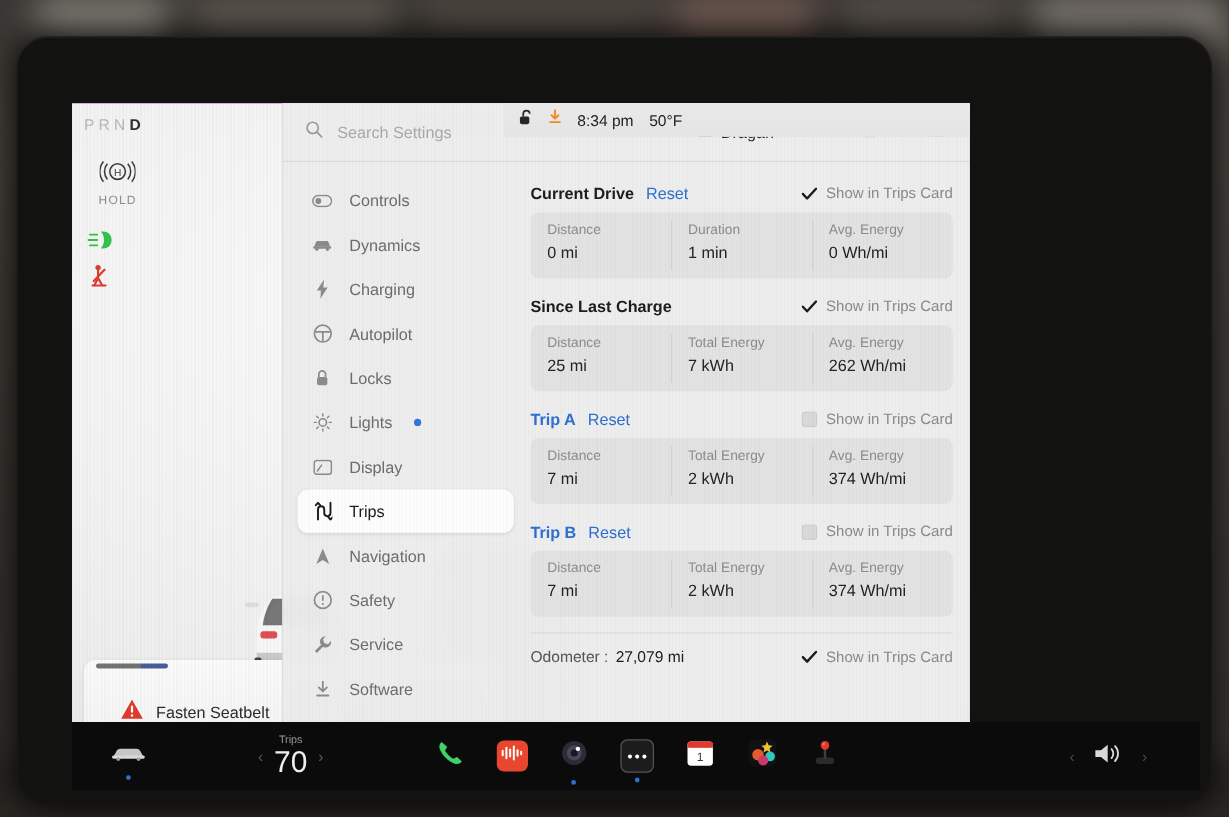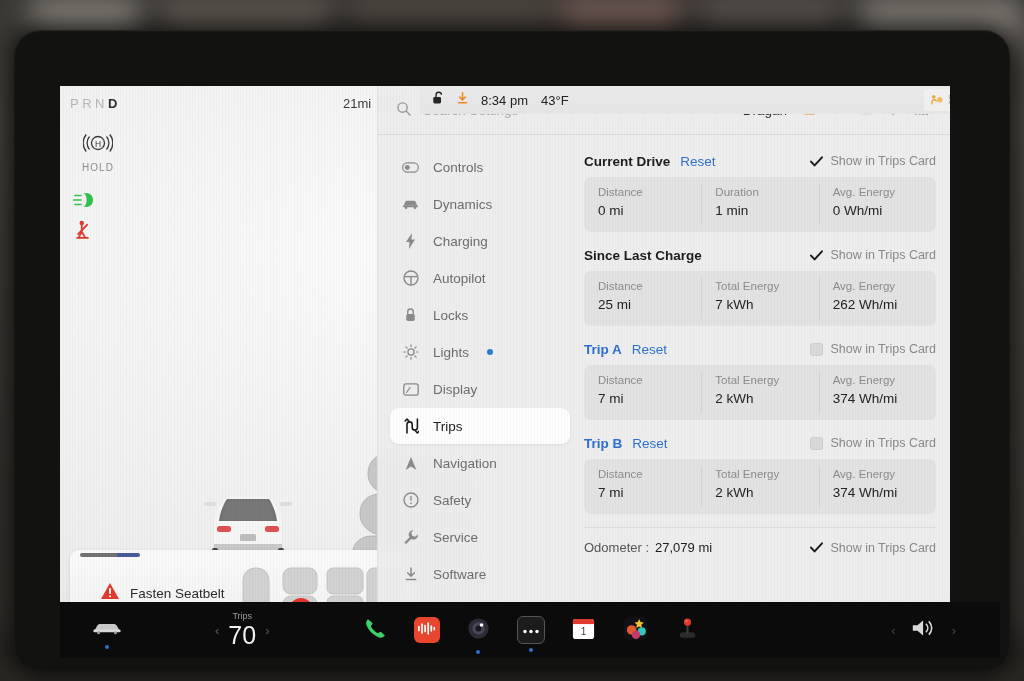--- a/index.html
+++ b/index.html
@@ -24,21 +24,21 @@
   
   #bezel {
     position: absolute;
     left: 14px; top: 30px; width: 996px; height: 640px;
     background: #121211;
     border-radius: 26px;
     box-shadow: 0 0 26px 8px rgba(0,0,0,.75), inset 0 1px 2px rgba(255,255,255,.10);
   }
   #screen {
     position: absolute;
-    left: 46px; top: 56px; width: 890px; height: 556px;
+    left: 46px; top: 56px; width: 748px; height: 556px;
     background: #d946ef;
     overflow: hidden;
   }
 
   
   #drive-panel {
     position: absolute; left: 0; top: 0; width: 940px; height: 556px;
     background:
       radial-gradient(120% 100% at 40% 30%, #fbfbfb 0%, #eeeeee 58%, #e2e2e2 100%);
   }
@@ -671,21 +671,21 @@
           <rect x="1.4" y="6.4" width="8.4" height="7" rx="1.6" fill="#262626"></rect>
         </svg>
       </span>
       <span>
         <svg width="11" height="13" viewBox="0 0 12 14">
           <path d="M6 .8 V8.2 M2.9 5.4 L6 8.5 L9.1 5.4" stroke="#f08a1e" stroke-width="1.7" fill="none" stroke-linecap="round" stroke-linejoin="round"></path>
           <path d="M1.6 11.6 h8.8" stroke="#f08a1e" stroke-width="1.7" stroke-linecap="round"></path>
         </svg>
       </span>
       <span style="font-size:13px;color:#232323">8:34 pm</span>
-      <span style="font-size:13px;color:#232323">43°F</span>
+      <span style="font-size:13px;color:#232323">50°F</span>
 
       <span style="margin-left:auto; margin-right:4px; display:flex; align-items:center; gap:5px; background:#f0efed; padding:2px 6px; border-radius:3px;">
         <span>
           <svg width="13" height="11" viewBox="0 0 14 12">
             <circle cx="4" cy="3" r="2" fill="#f0a93a"></circle>
             <path d="M2 11 C2 7.6 3 6 4.6 6 L7 7.4" stroke="#f0a93a" stroke-width="1.6" fill="none" stroke-linecap="round"></path>
             <circle cx="10.6" cy="6.4" r="3" fill="#f0a93a" opacity=".75"></circle>
           </svg>
         </span>
         <span style="line-height:1.05; font-size:5.2px; color:#8c8c8c; letter-spacing:.3px;">

